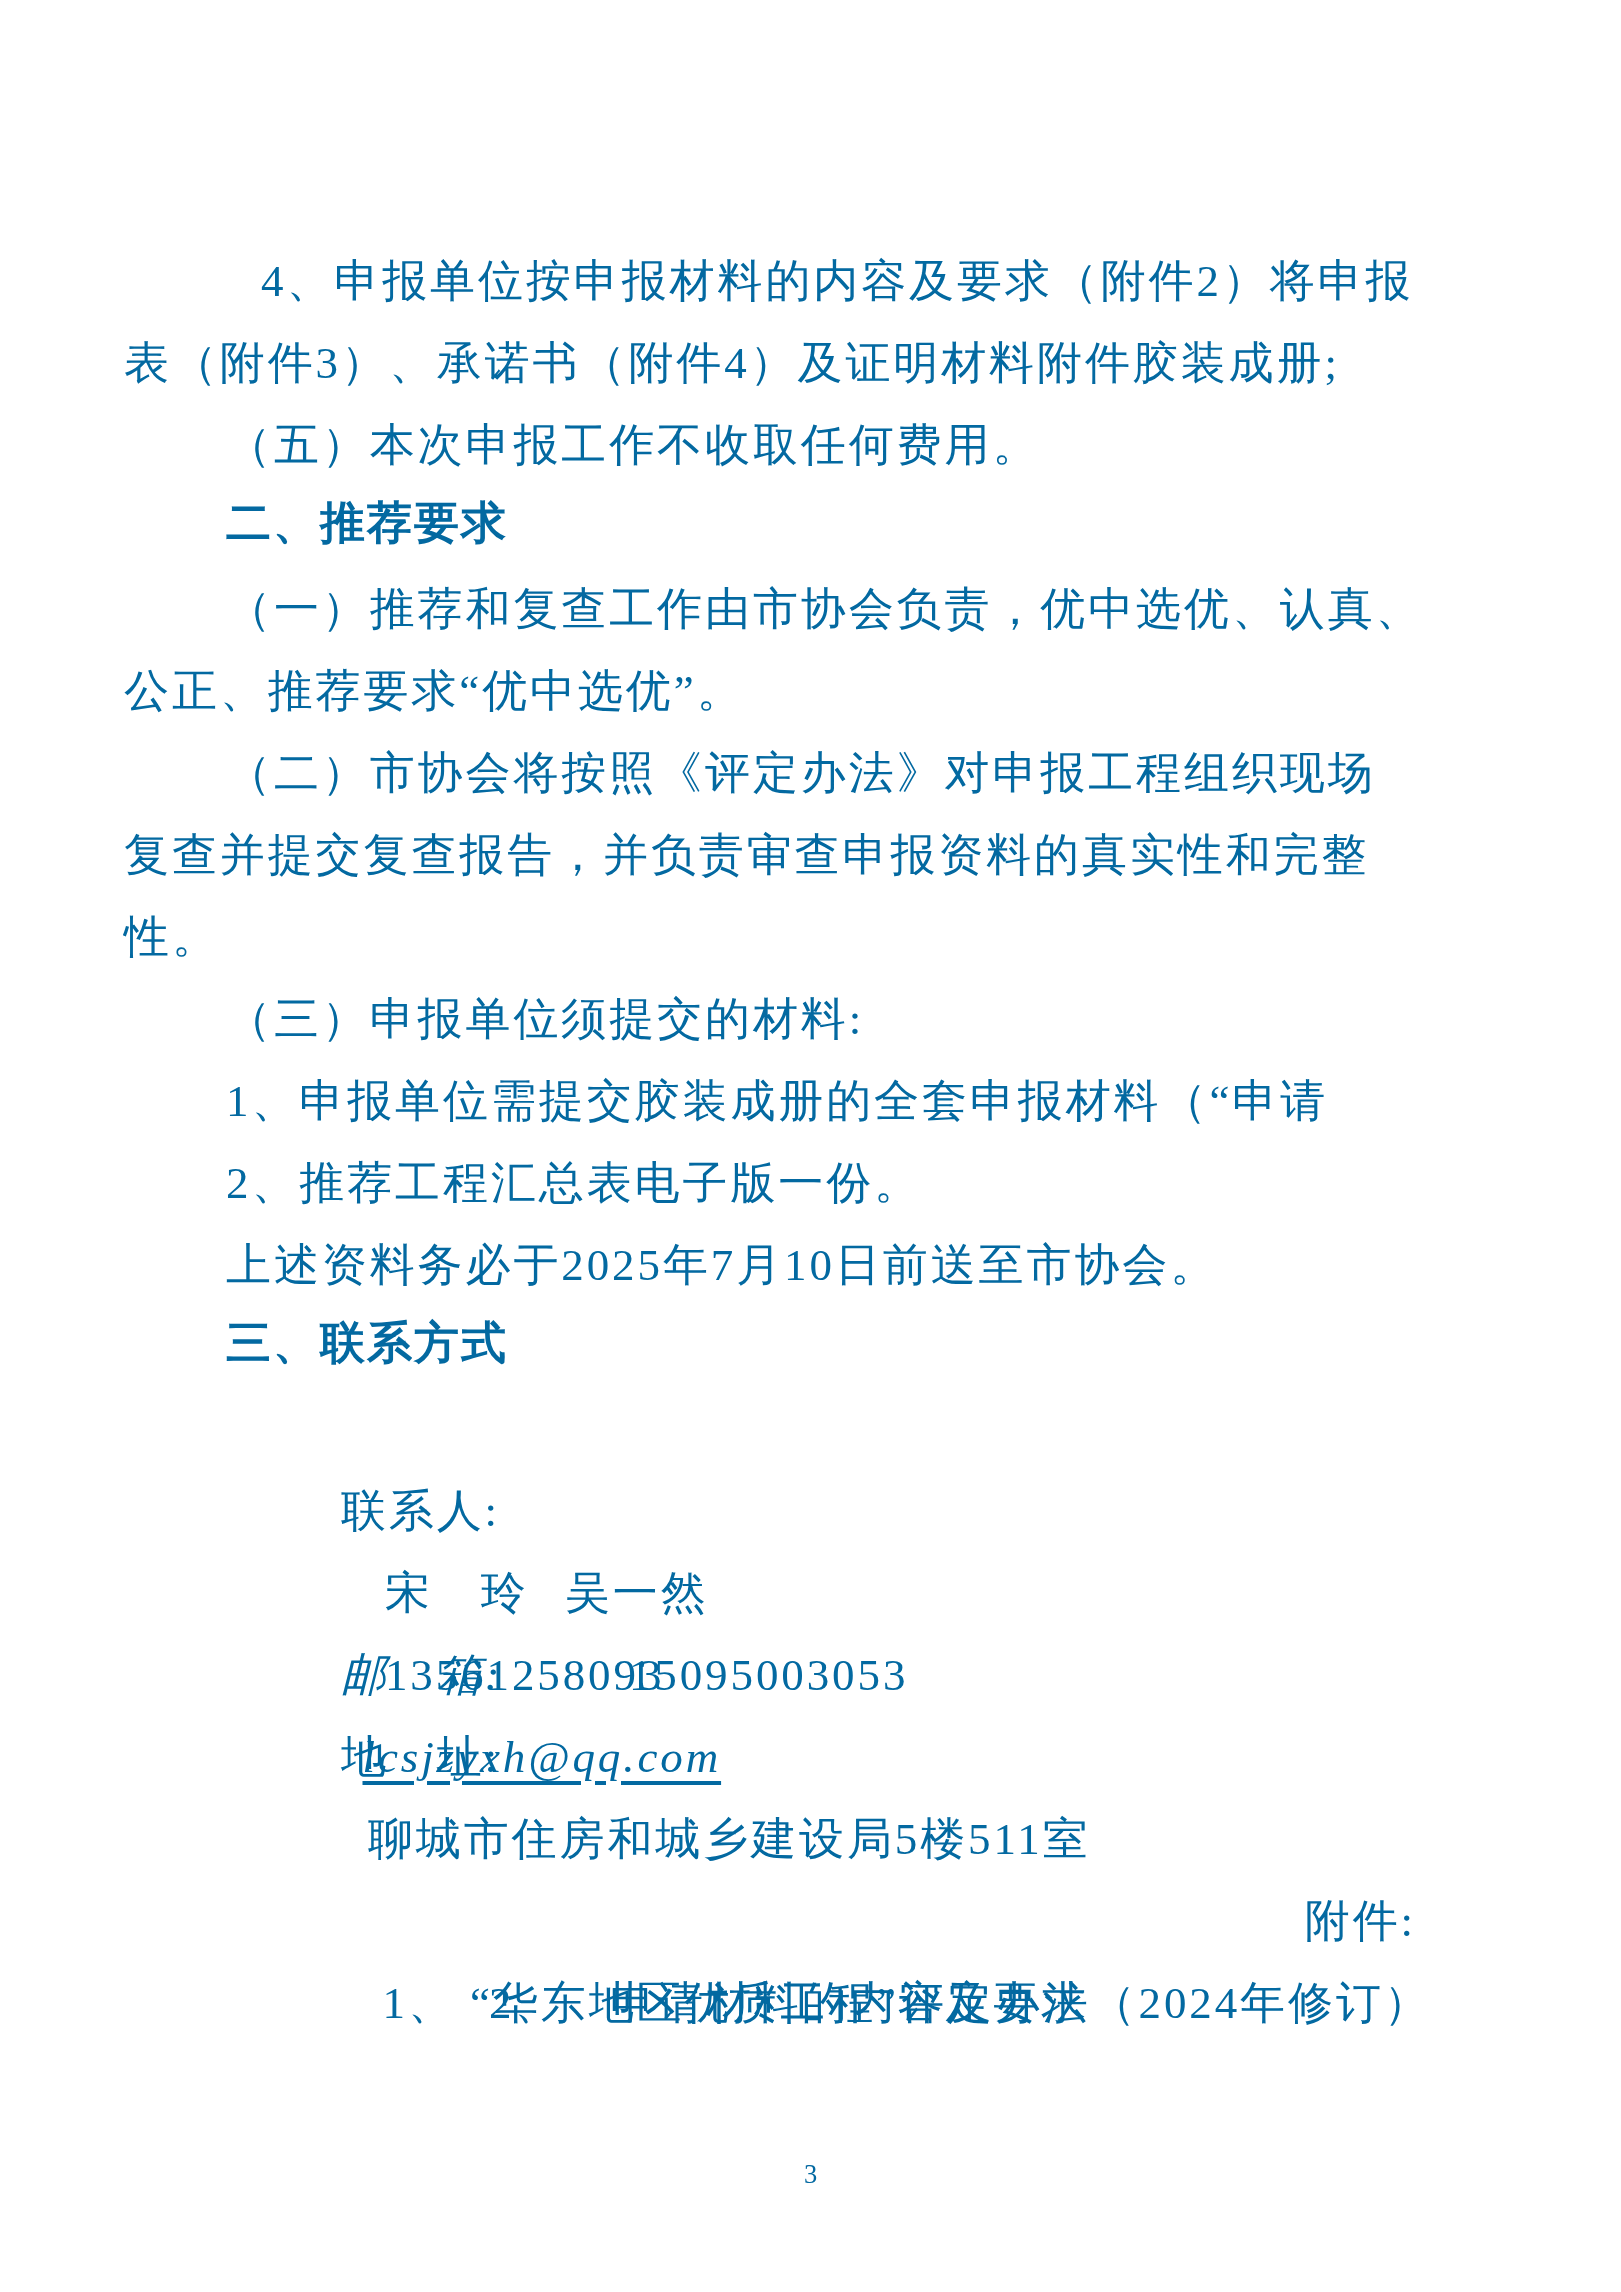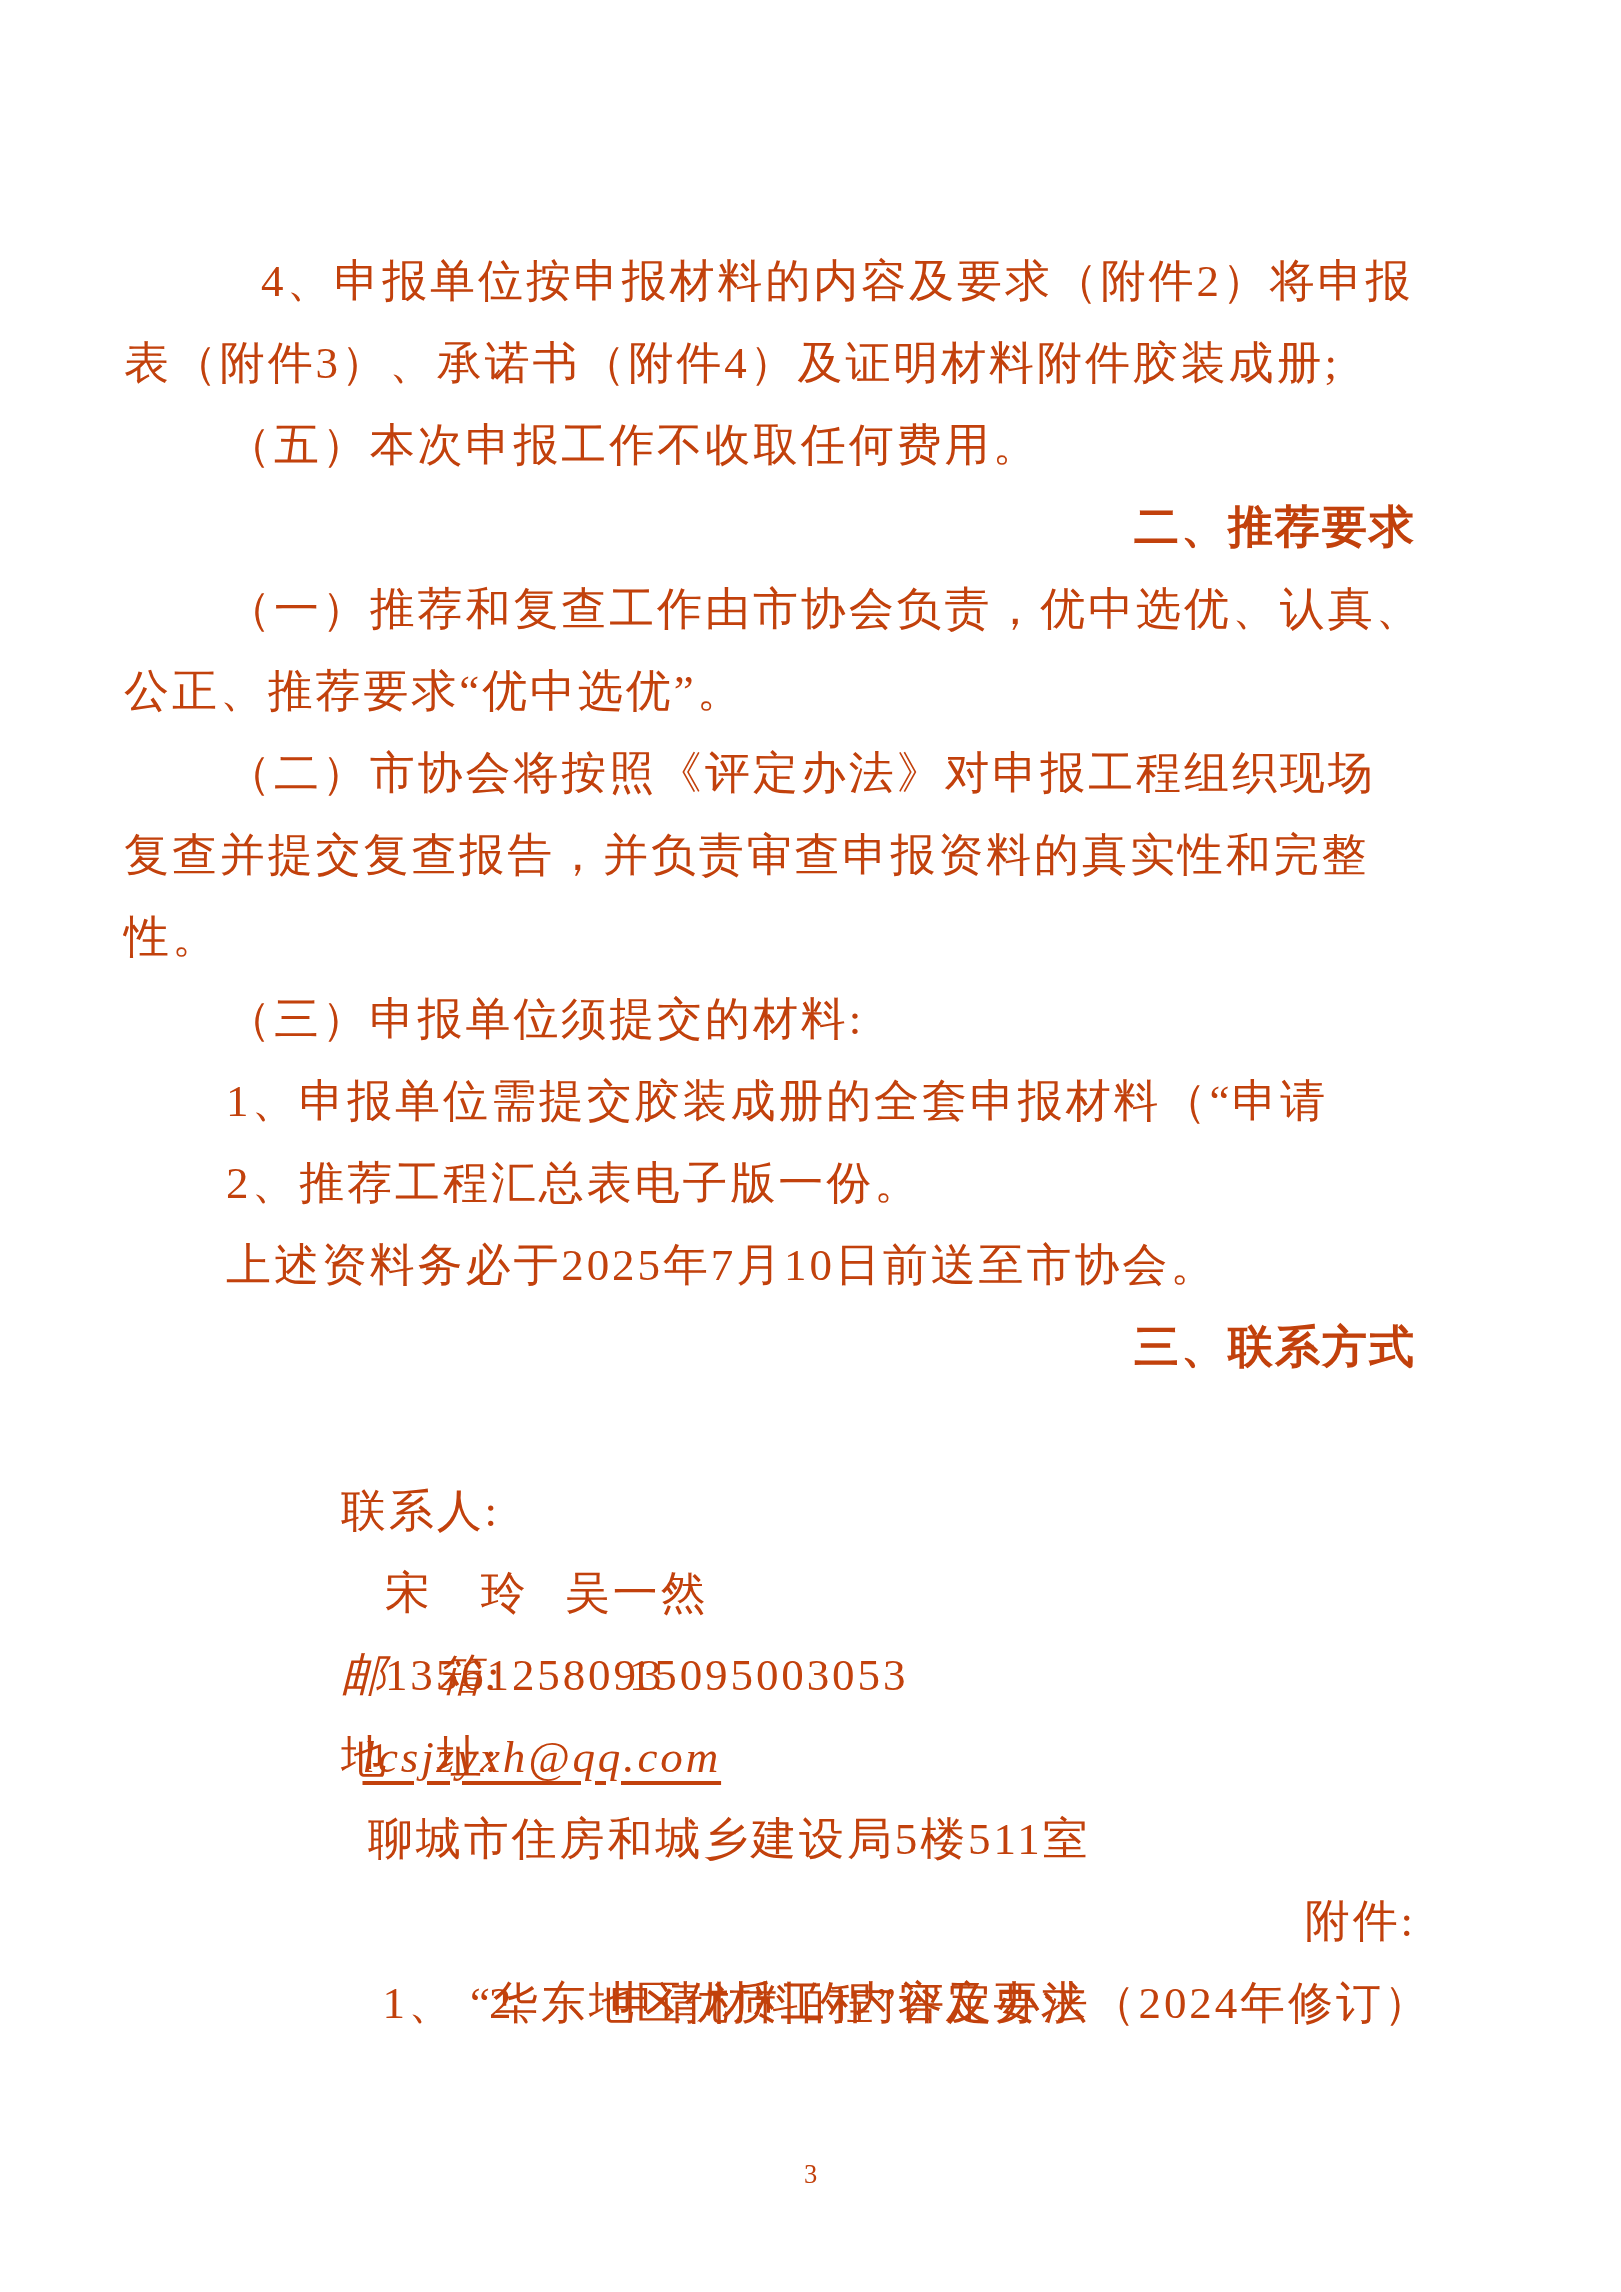--- a/index.html
+++ b/index.html
@@ -5,21 +5,21 @@
   html, body {
     margin: 0;
     padding: 0;
     background: #ffffff;
   }
   .page {
     position: relative;
     width: 1621px;
     height: 2293px;
     background: #ffffff;
-    color: #c2410c;
+    color: #0369a1;
     font-family: "Liberation Serif", "DejaVu Serif", serif;
     overflow: hidden;
     box-sizing: border-box;
   }
   .content {
     position: absolute;
     left: 124px;
     top: 240px;
     width: 1292px;
   }
@@ -29,24 +29,23 @@
     font-size: 45px;
     letter-spacing: 2.9px;
     white-space: pre;
     text-align: left;
   }
   
   .ind { text-indent: 102px; }
   
   .ind-wide { text-indent: 137px; }
   .heading {
-    font-family: Liberation Serif, serif;
+    font-family: Liberation Mono, monospace;
     font-weight: 700;
     letter-spacing: 2px;
-    text-align: right;
   }
   .blank {  }
 
   .contact-row { padding-left: 132px; }
   .contact-row .name  { margin-left: 44px; }
   .contact-row .phone { margin-left: 44px; }
   .contact-row2 { padding-left: 356px; }
   .contact-row2 .phone { margin-left: 64px; }
   .email-row { padding-left: 132px; font-style: italic; }
   .email-row .email-val {

